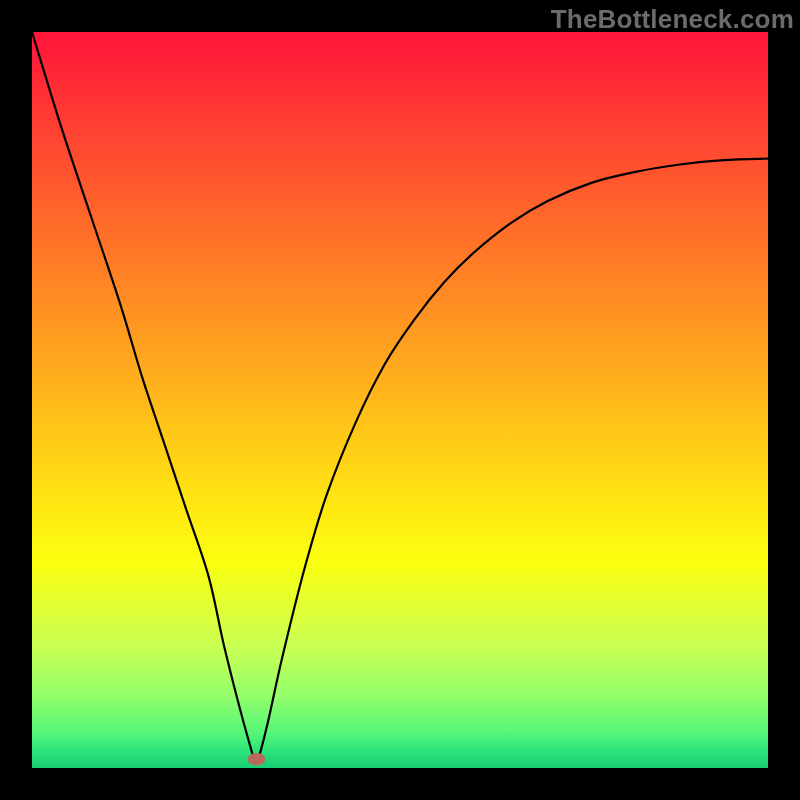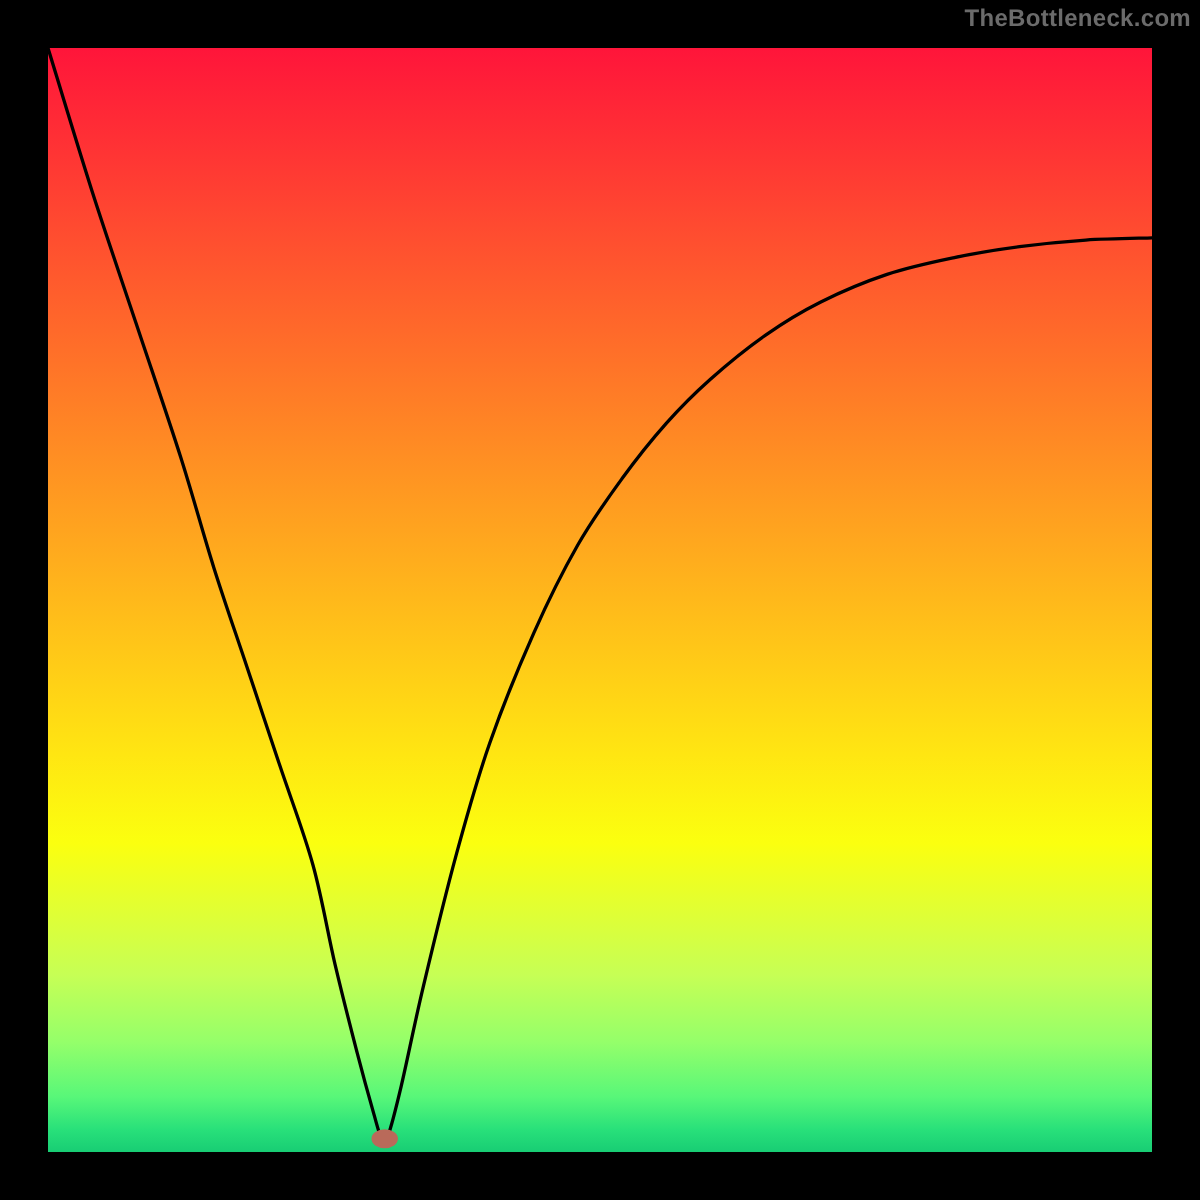--- a/index.html
+++ b/index.html
@@ -59,21 +59,21 @@
     stroke-linejoin: round;
   }
   .marker {
     fill: #b96a5a;
     stroke: none;
   }
   .watermark {
     position: absolute;
     top: 4px;
     right: 6px;
-    font-size: 16px;
+    font-size: 26px;
     font-weight: 600;
     color: #6b6b6b;
     letter-spacing: 0.2px;
     user-select: none;
   }
 </style>
 </head>
 <body>
 
 <div class="stage">

